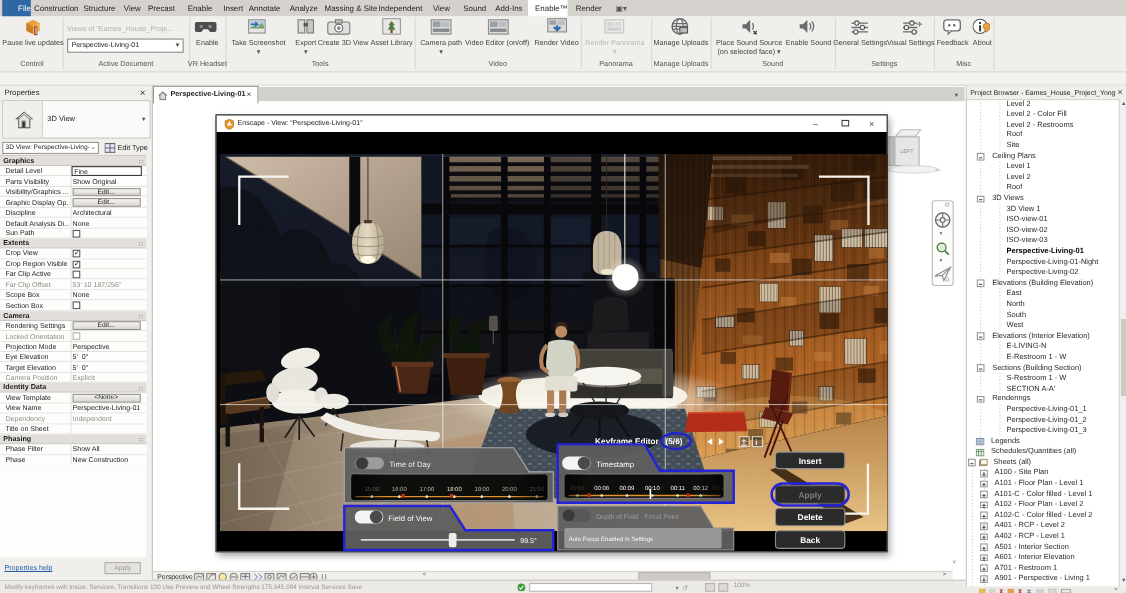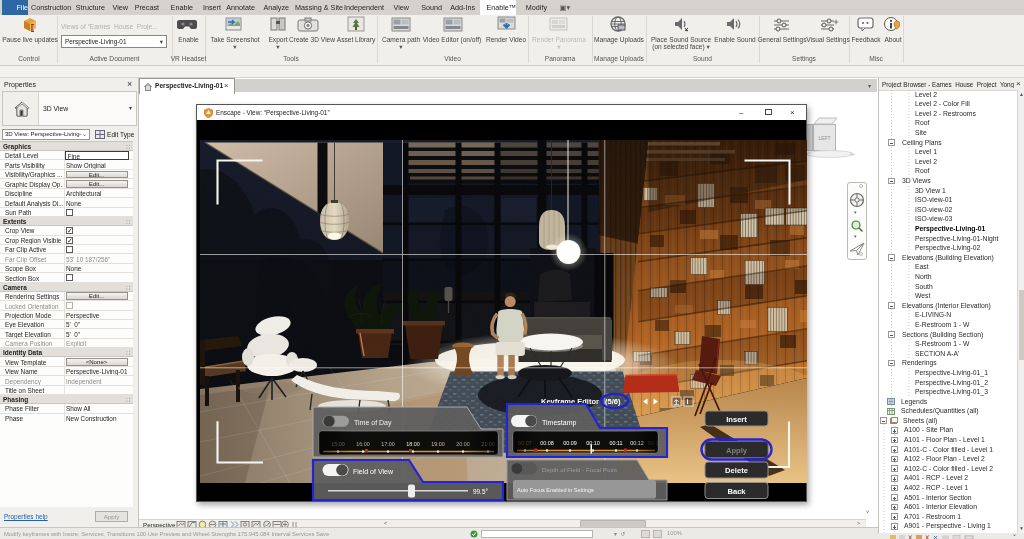--- a/index.html
+++ b/index.html
@@ -62,21 +62,21 @@
     <div class="mtab" style="left:163px;width:30px;">Enable</div>
     <div class="mtab" style="left:197px;width:24px;">Insert</div>
     <div class="mtab" style="left:224px;width:31px;">Annotate</div>
     <div class="mtab" style="left:260px;width:29px;">Analyze</div>
     <div class="mtab" style="left:291px;width:52px;white-space:nowrap;">Massing &amp; Site</div>
     <div class="mtab" style="left:344px;width:40px;">Independent</div>
     <div class="mtab" style="left:389px;width:20px;">View</div>
     <div class="mtab" style="left:413px;width:29px;">Sound</div>
     <div class="mtab" style="left:447px;width:28px;">Add-Ins</div>
     <div class="mtab" style="left:480px;width:36px;background:#fff;">Enable™</div>
-    <div class="mtab" style="left:520px;width:27px;">Modify</div>
+    <div class="mtab" style="left:520px;width:27px;">Render</div>
     <div class="mtab" style="left:552px;width:18px;color:#555;">▣▾</div>
   </div>
   <div class="abs" id="ribbon">
     <div class="rsep" style="left:57px"></div>
     <div class="rsep" style="left:172px"></div>
     <div class="rsep" style="left:205px"></div>
     <div class="rsep" style="left:377px"></div>
     <div class="rsep" style="left:528px"></div>
     <div class="rsep" style="left:592px"></div>
     <div class="rsep" style="left:646px"></div>

